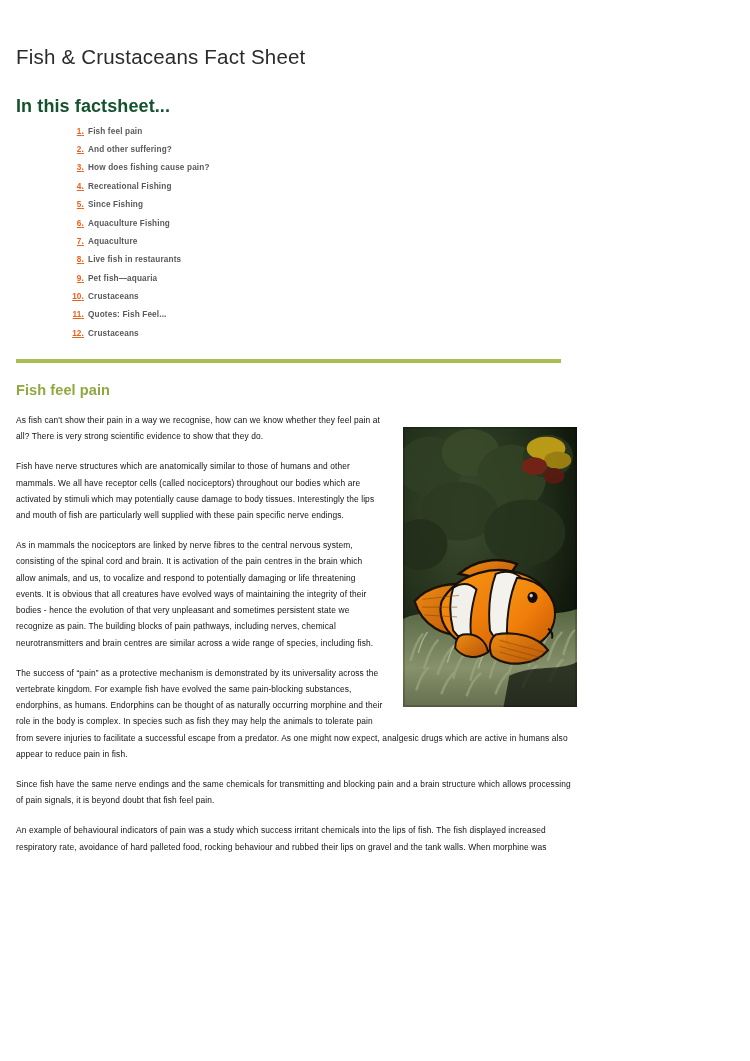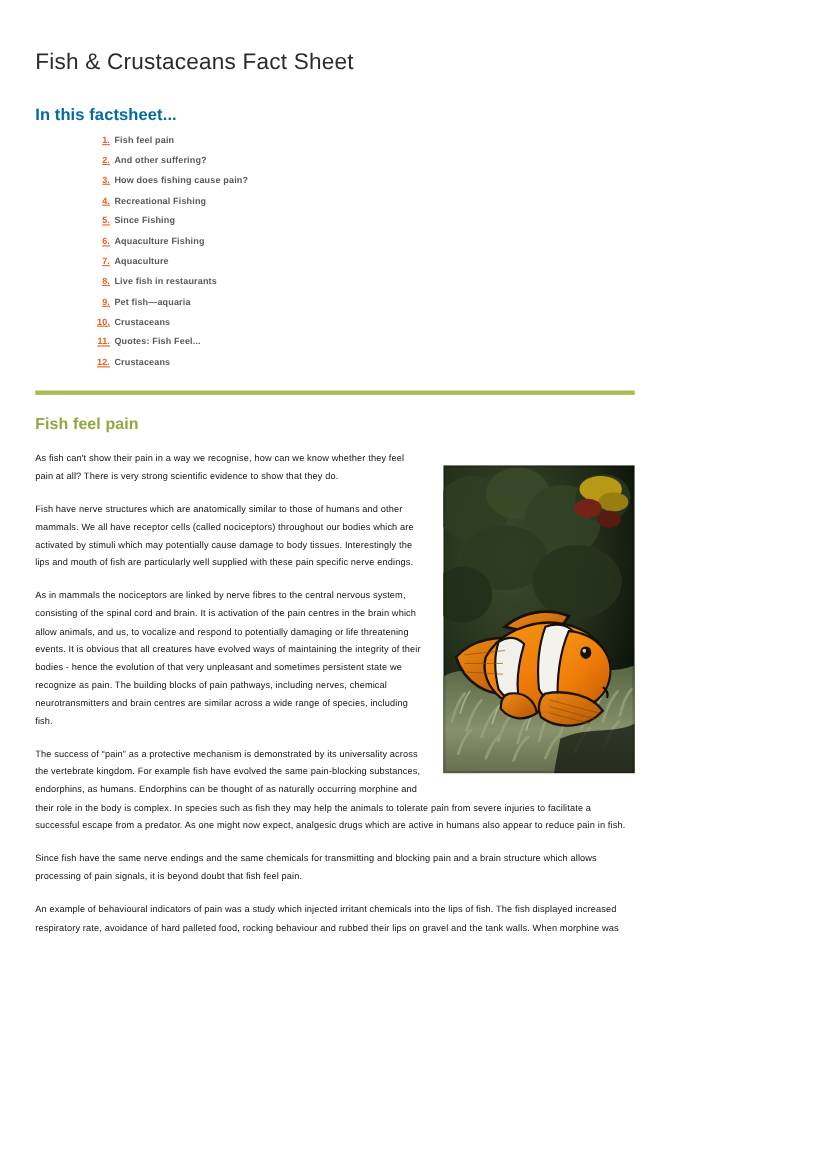--- a/index.html
+++ b/index.html
@@ -15,39 +15,39 @@
     color: #1a1a1a;
     overflow: hidden;
   }
 
   .page {
     position: relative;
     width: 750px;
     height: 930px;
     background: #ffffff;
     box-sizing: border-box;
-    padding: 36px 170px 0 32px;
+    padding: 36px 170px 0 16px;
   }
 
   
   .doc-title {
     font-size: 20.5px;
     font-weight: 400;
     letter-spacing: 0.2px;
     color: #2b2b2b;
     margin: 0 0 0 0;
     padding-top: 9px;
     line-height: 1.15;
   }
 
   
   .toc-heading {
-    font-size: 15px;
-    font-weight: bold;
-    color: #0369a1;
+    font-size: 18px;
+    font-weight: bold;
+    color: #14532d;
     margin: 27px 0 0 0;
     letter-spacing: 0.1px;
   }
 
   
   ol.toc-list {
     margin: 11px 0 0 0;
     padding: 0 0 0 50px;
     list-style: none;
     counter-reset: tocitem;
@@ -264,18 +264,18 @@
 
         <rect x="0" y="0" width="180" height="286" fill="none" stroke="#000000" stroke-opacity="0.18" stroke-width="4"></rect>
       </svg>
     </div>
 
     <p class="body">As fish can't show their pain in a way we recognise, how can we know whether they feel pain at all? There is very strong scientific evidence to show that they do.</p>
     <p class="body">Fish have nerve structures which are anatomically similar to those of humans and other mammals. We all have receptor cells (called nociceptors) throughout our bodies which are activated by stimuli which may potentially cause damage to body tissues. Interestingly the lips and mouth of fish are particularly well supplied with these pain specific nerve endings.</p>
     <p class="body">As in mammals the nociceptors are linked by nerve fibres to the central nervous system, consisting of the spinal cord and brain. It is activation of the pain centres in the brain which allow animals, and us, to vocalize and respond to potentially damaging or life threatening events. It is obvious that all creatures have evolved ways of maintaining the integrity of their bodies - hence the evolution of that very unpleasant and sometimes persistent state we recognize as pain. The building blocks of pain pathways, including nerves, chemical neurotransmitters and brain centres are similar across a wide range of species, including fish.</p>
     <p class="body">The success of “pain” as a protective mechanism is demonstrated by its universality across the vertebrate kingdom. For example fish have evolved the same pain-blocking substances, endorphins, as humans. Endorphins can be thought of as naturally occurring morphine and their role in the body is complex. In species such as fish they may help the animals to tolerate pain from severe injuries to facilitate a successful escape from a predator. As one might now expect, analgesic drugs which are active in humans also appear to reduce pain in fish.</p>
     <p class="body">Since fish have the same nerve endings and the same chemicals for transmitting and blocking pain and a brain structure which allows processing of pain signals, it is beyond doubt that fish feel pain.</p>
-    <p class="body">An example of behavioural indicators of pain was a study which injected irritant chemicals into the lips of fish. The fish displayed increased respiratory rate, avoidance of hard palleted food, rocking behaviour and rubbed their lips on gravel and the tank walls. When morphine was</p>
+    <p class="body">An example of behavioural indicators of pain was a study which success irritant chemicals into the lips of fish. The fish displayed increased respiratory rate, avoidance of hard palleted food, rocking behaviour and rubbed their lips on gravel and the tank walls. When morphine was</p>
 
     <div class="clear"></div>
   </div>
 
 </div>
 
 </body></html>

